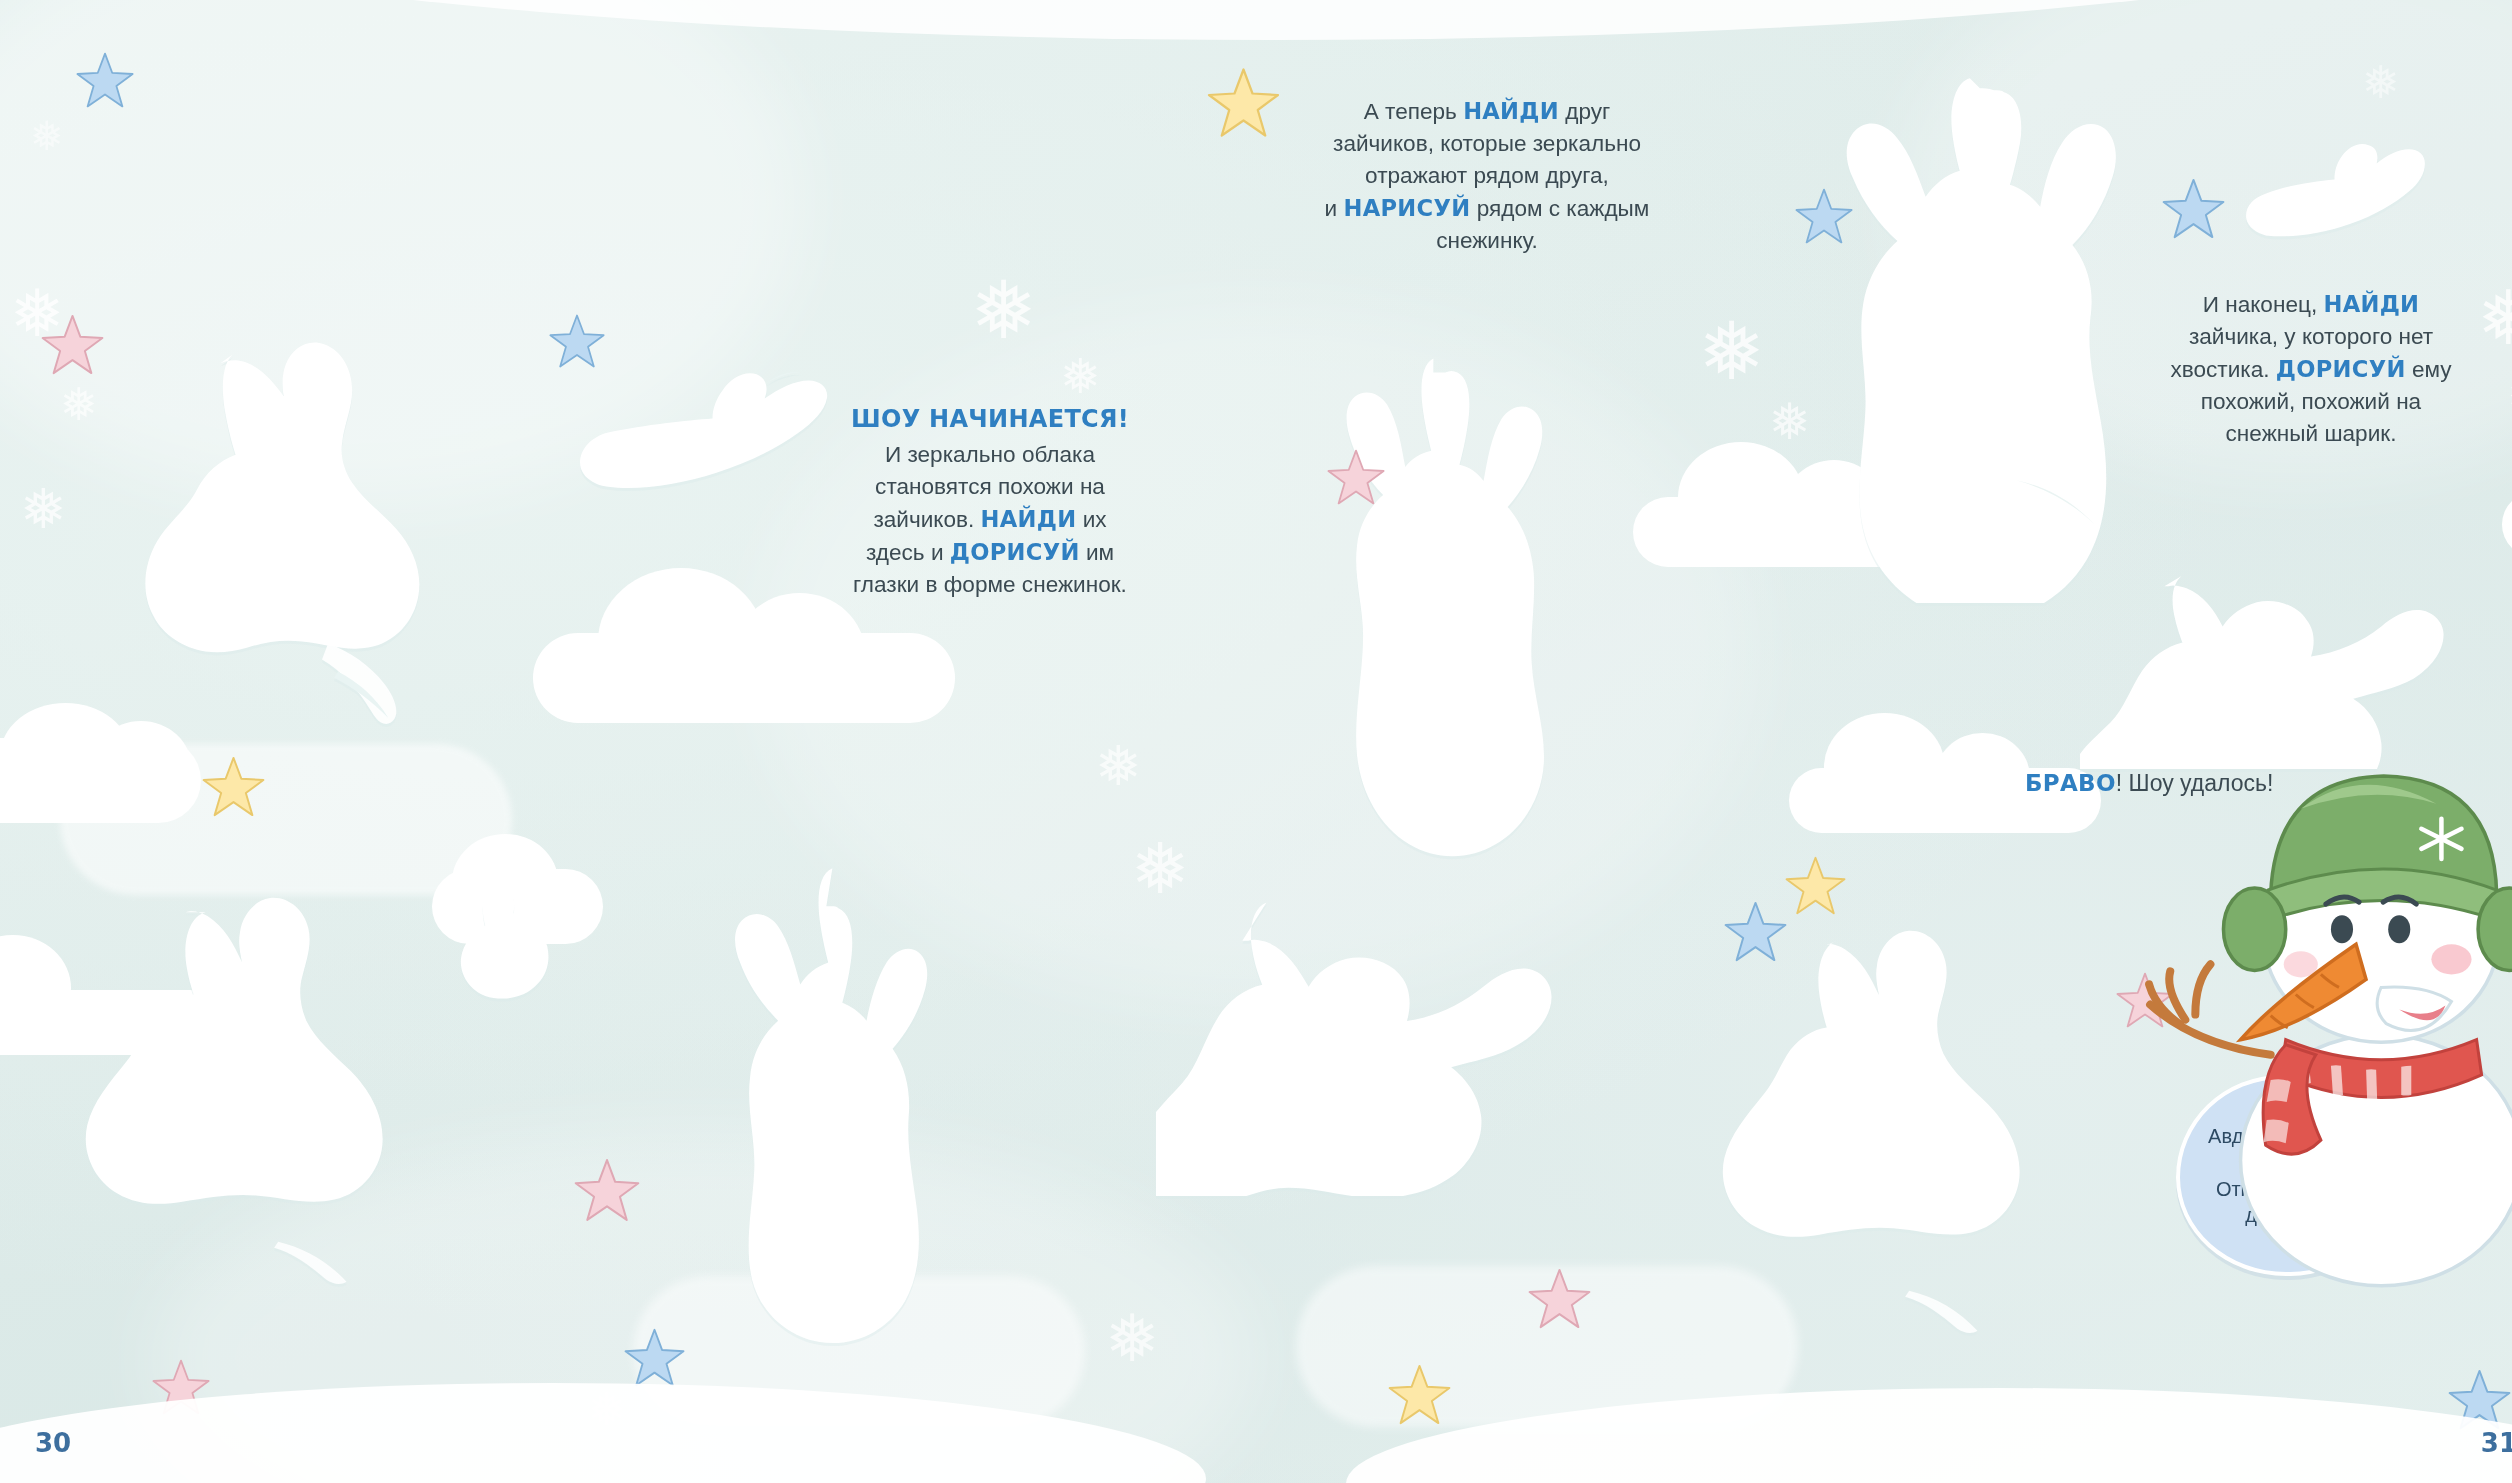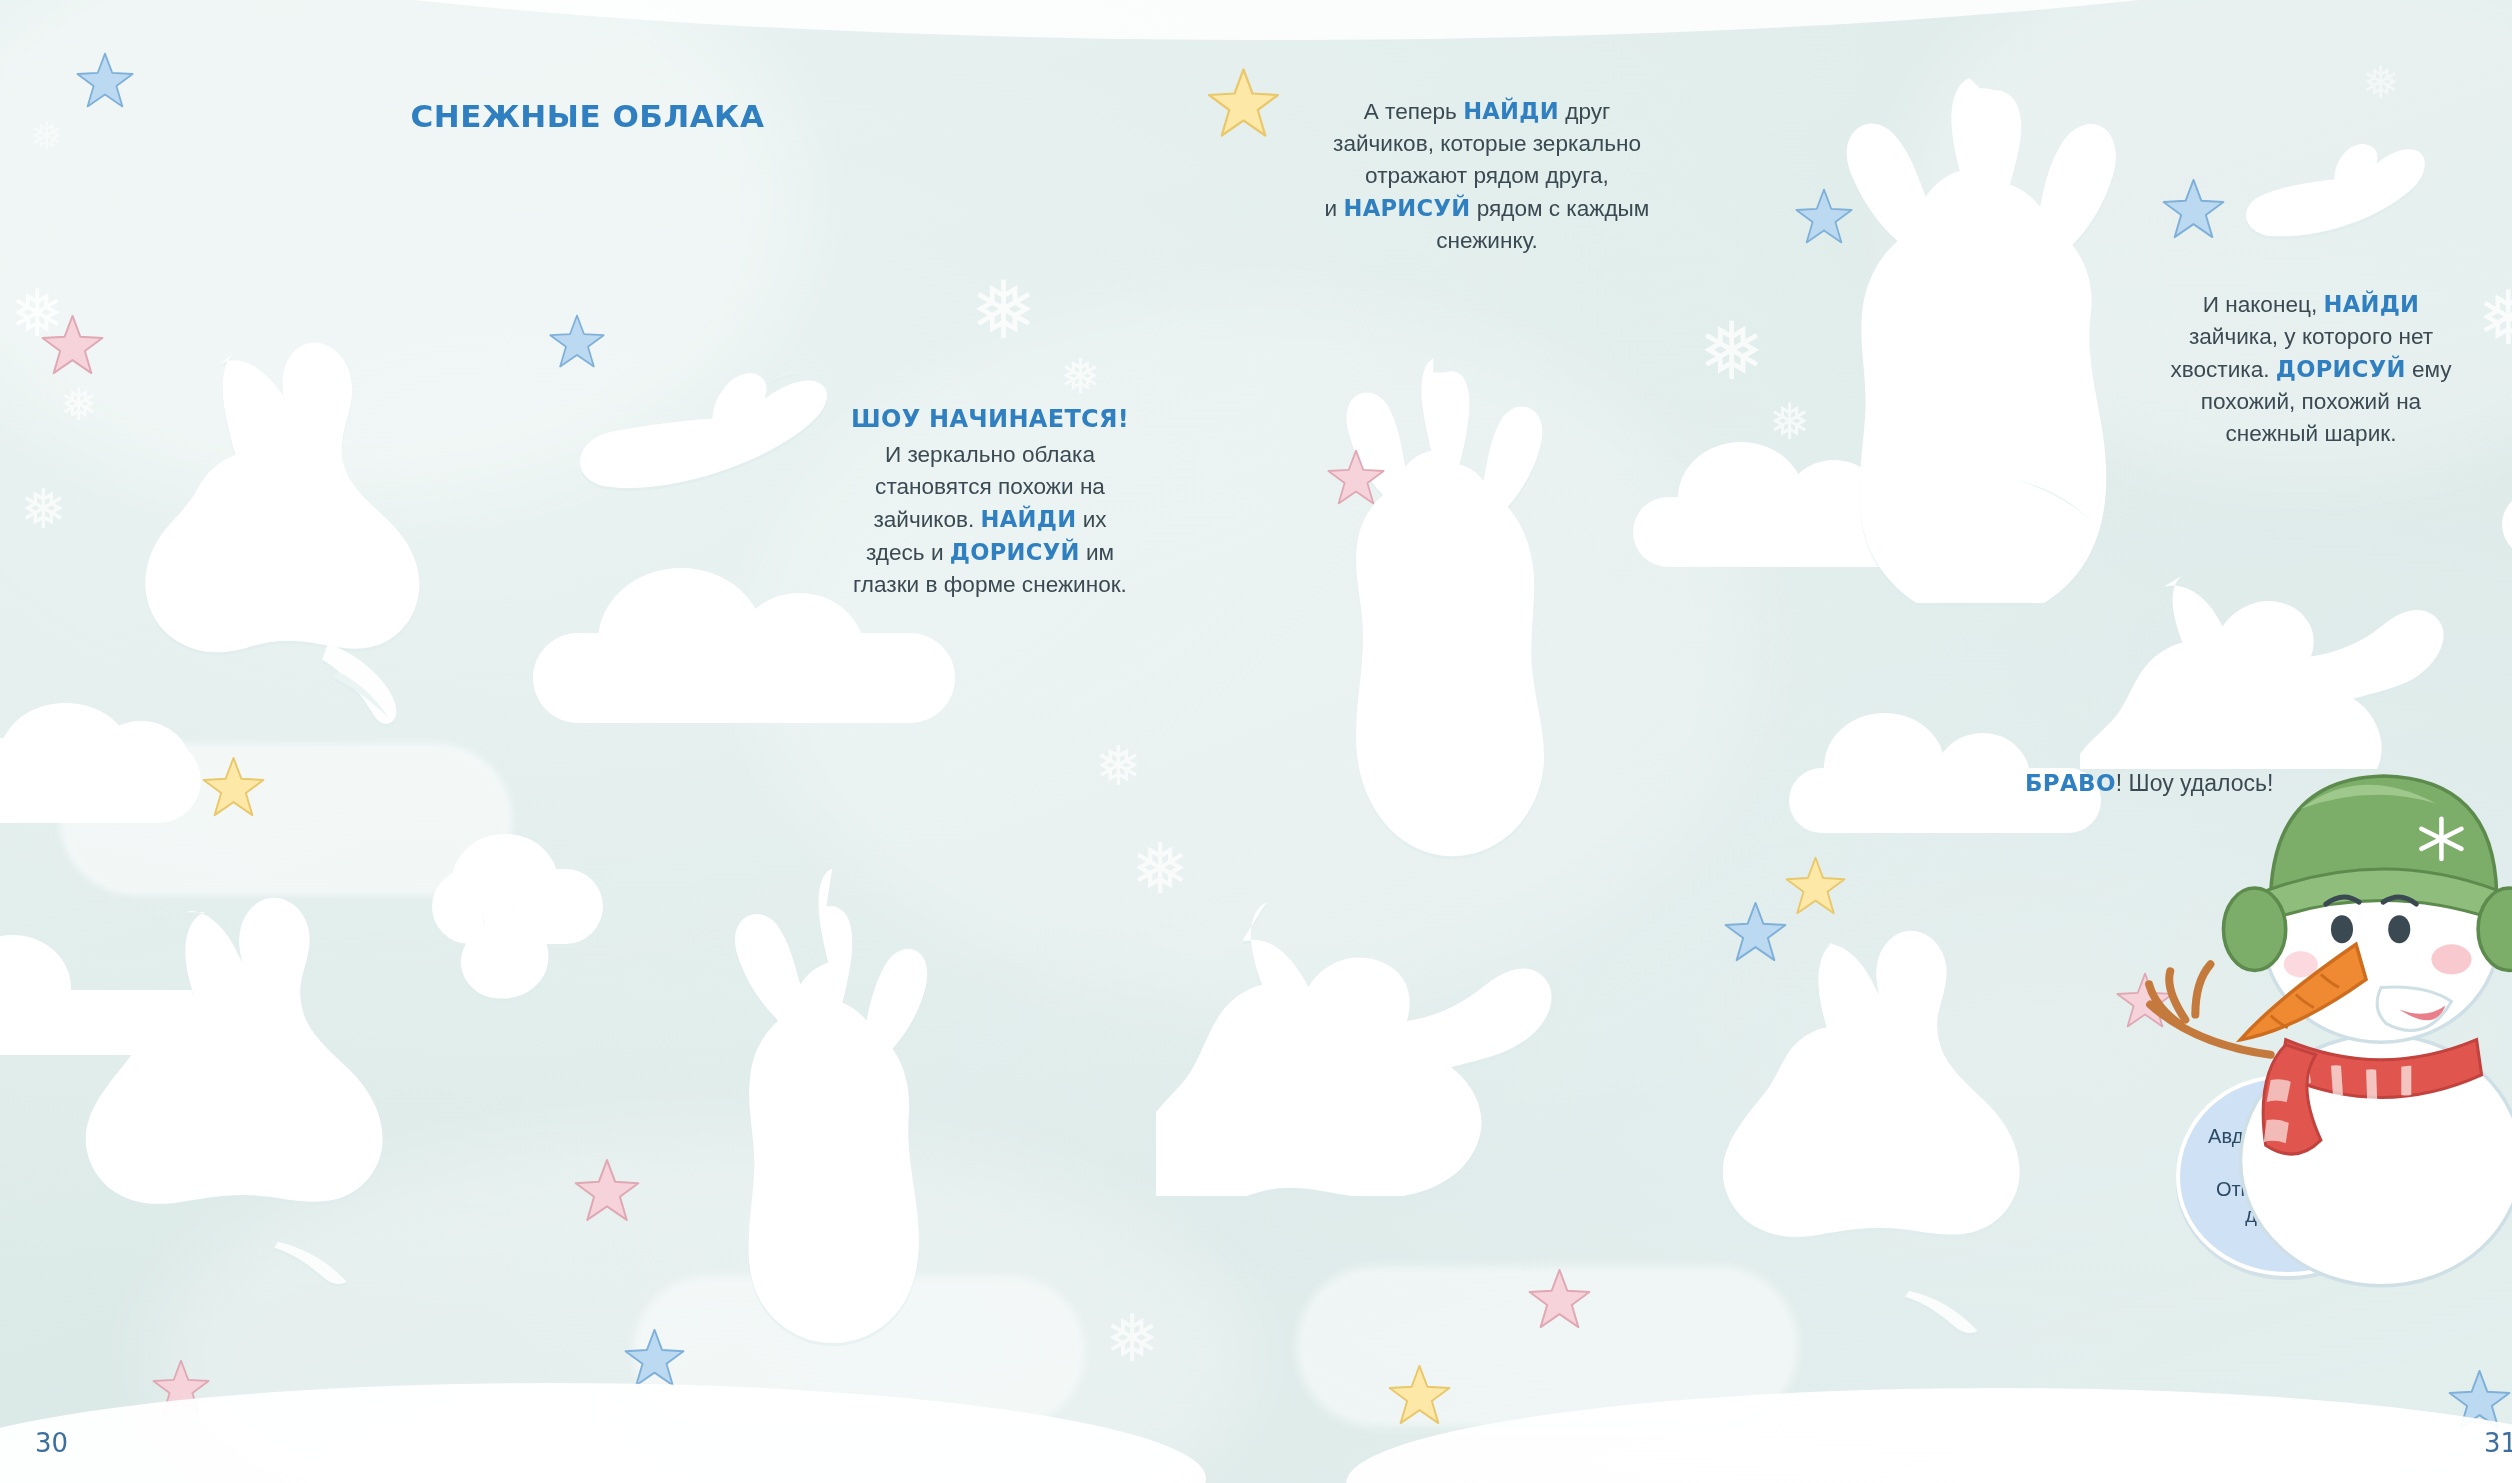--- a/index.html
+++ b/index.html
@@ -111,21 +111,21 @@
     font-family: "DejaVu Sans", sans-serif;
     font-weight: bold;
     letter-spacing: 0.3px;
   }
   .p-center { text-align: center; }
 
   .page-num {
     position: absolute;
     bottom: 26px;
     font-family: "DejaVu Sans", sans-serif;
-    font-weight: normal;
+    font-weight: bold;
     font-size: 26px;
     color: #3d6f9e;
   }
   #page-num-left { left: 35px; }
   #page-num-right { right: 35px; }
 
   
   .bubble {
     position: absolute;
     width: 216px;
@@ -382,21 +382,20 @@
     <svg viewBox="0 0 100 100" width="65" height="65">
         <path d="M50 6 62 38 96 40 69 60 79 94 50 74 21 94 31 60 4 40 38 38z" fill="#fde8a8" stroke="#e9c86b" stroke-width="3" stroke-linejoin="round"></path>
       </svg>
   </div>
   <div class="star" style="left:2447px;top:1367px;width:65px;height:65px;">
     <svg viewBox="0 0 100 100" width="65" height="65">
         <path d="M50 6 62 38 96 40 69 60 79 94 50 74 21 94 31 60 4 40 38 38z" fill="#bcd9f2" stroke="#7fb0d8" stroke-width="3" stroke-linejoin="round"></path>
       </svg>
   </div>
 
-  <div class="title" style="left:281px;top:98px;width:613px;">СНЕЖНЫЕ ОБЛАКА</div>
 
   <div class="textblock p-center" style="left:804px;top:402px;width:372px;font-size:22.6px;line-height:1.42;">
     <div class="hl" style="font-size:24px;margin-bottom:3px;">ШОУ НАЧИНАЕТСЯ!</div>
     <div>И зеркально облака</div>
     <div>становятся похожи на</div>
     <div>
       <span>зайчиков. </span><span class="hl">НАЙДИ</span><span> их</span>
     </div>
     <div>
       <span>здесь и </span><span class="hl">ДОРИСУЙ</span><span> им</span>

